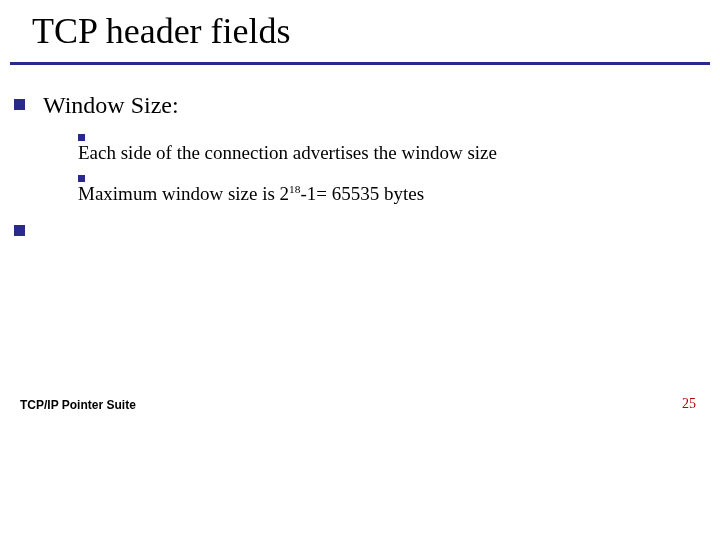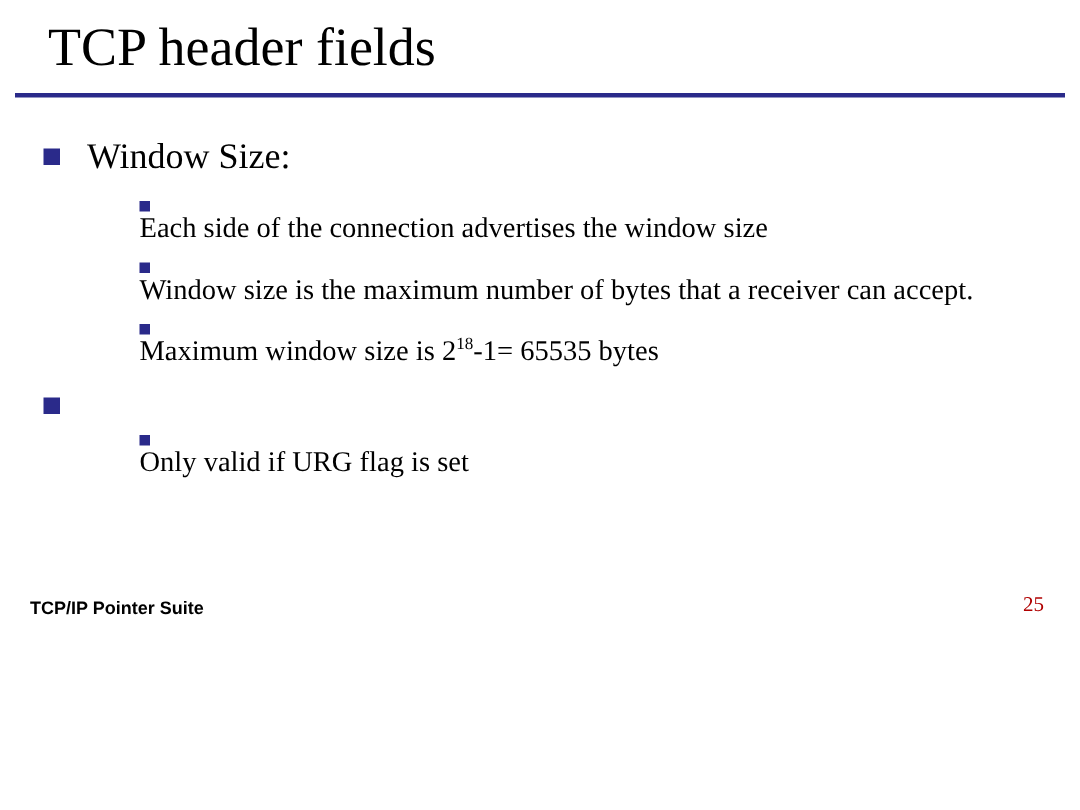--- a/index.html
+++ b/index.html
@@ -30,21 +30,21 @@
     position: absolute;
     top: 62px;
     left: 10px;
     right: 10px;
     height: 0;
     border-top: 3px solid #2a2a8a;
   }
   .content {
     position: absolute;
     top: 90px;
-    left: 29px;
+    left: 14px;
     right: 32px;
     font-size: 22px;
     line-height: 1.25;
   }
   .l1 {
     margin-bottom: 10px;
   }
   .l1-head {
     display: flex;
     align-items: flex-start;
@@ -121,39 +121,29 @@
         <div class="sq1"></div>
         <div class="l1-text">Window Size:</div>
       </div>
       <div class="l2-group">
         <div class="l2">
           <div class="sq2"></div>
           <div class="l2-text">Each side of the connection advertises the window size</div>
         </div>
         <div class="l2">
           <div class="sq2"></div>
-          <div class="l2-text">Window size is the maximum number of bytes that a receiver can accept.</div>
-        </div>
-        <div class="l2">
-          <div class="sq2"></div>
           <div class="l2-text">Maximum window size is 2<sup>18</sup>-1= 65535 bytes</div>
         </div>
       </div>
     </div>
 
 
     <div class="l1">
       <div class="l1-head">
         <div class="sq1"></div>
-      </div>
-      <div class="l2-group">
-        <div class="l2">
-          <div class="sq2"></div>
-          <div class="l2-text">Only valid if URG flag is set</div>
-        </div>
       </div>
     </div>
 
   </div>
 
   <div class="footer-left">TCP/IP Pointer Suite</div>
   <div class="footer-right">25</div>
 
 </div>
 

